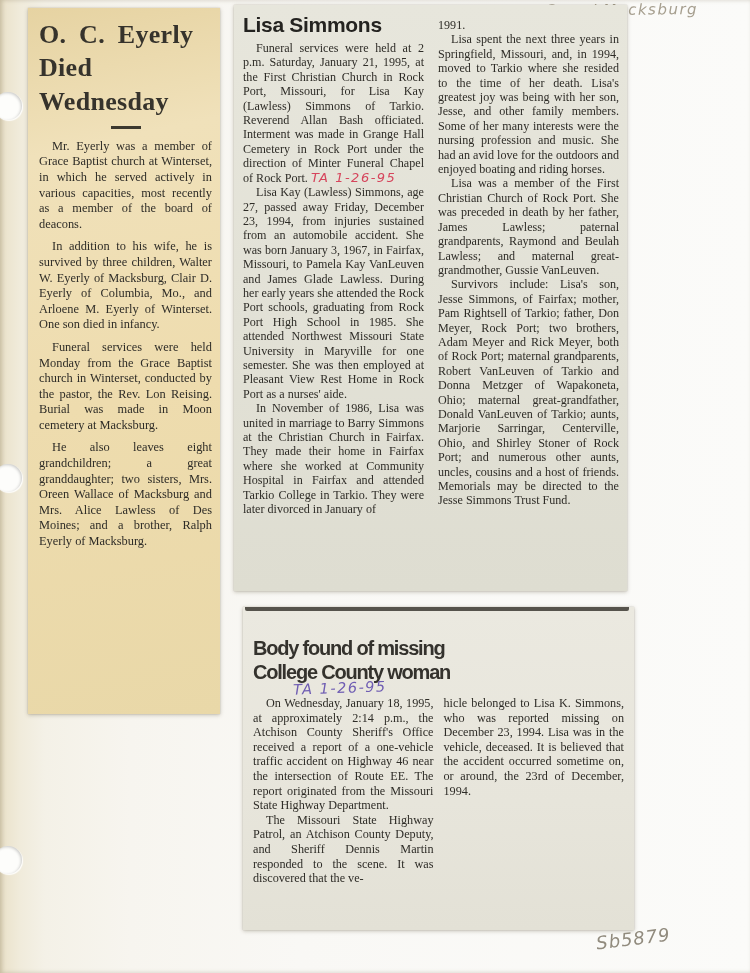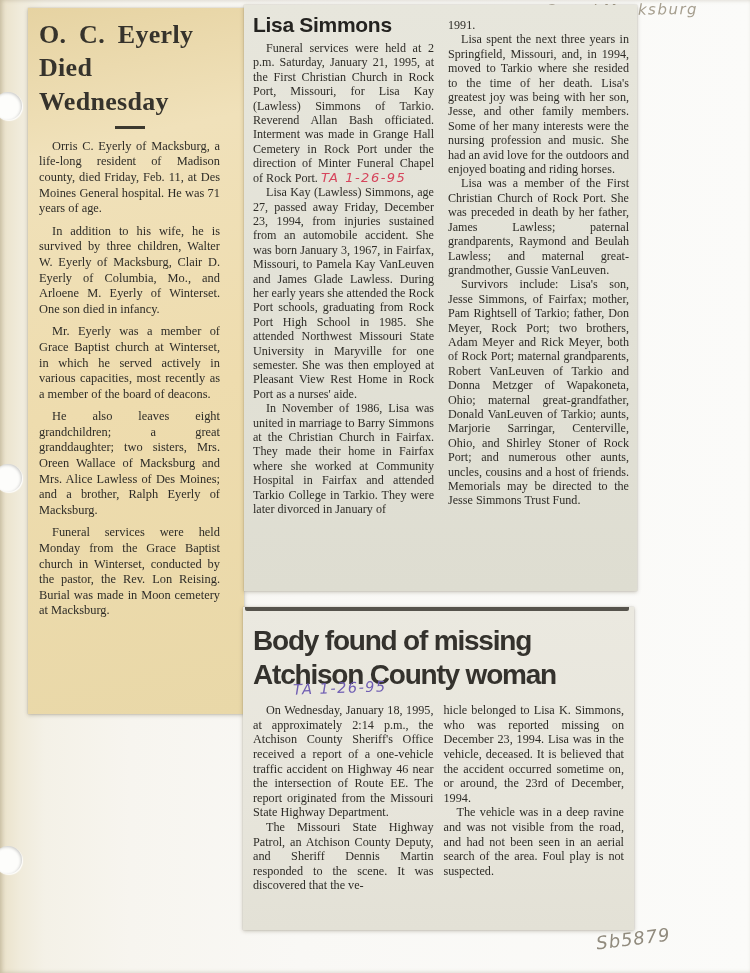--- a/index.html
+++ b/index.html
@@ -34,39 +34,39 @@
     position: absolute;
     color: #2e2c27;
     box-shadow: 0 1px 4px rgba(70,58,30,.30), 0 0 1px rgba(70,58,30,.25);
   }
   .clipping p { margin: 0; text-indent: 13px; }
   .justify { text-align: justify; }
   .no-indent { text-indent: 0 !important; }
 
   
   .eyerly {
-    left: 28px; top: 8px; width: 216px; min-height: 706px;
-    padding: 8px 24px 14px 11px;
+    left: 28px; top: 8px; width: 192px; min-height: 706px;
+    padding: 8px 8px 14px 11px;
     background: linear-gradient(168deg, #e6d3a2 0%, #f0e1ba 20%, #eedcae 55%, #e9d8a8 100%);
     font-size: 12.4px; line-height: 15.6px;
   }
   .eyerly h1 {
     margin: 2px 0 8px;
     font-family: "Liberation Serif", serif;
     font-size: 26px; line-height: 1.28; font-weight: bold;
     color: #36332c; word-spacing: 6px; letter-spacing: .3px;
   }
   .eyerly .rule {
     width: 30px; height: 3px; background: #3c392f; margin: 0 auto 10px;
   }
   .eyerly p { margin-bottom: 7px; }
 
   
   .simmons {
-    left: 244px; top: 5px; width: 393px; height: 586px;
+    left: 234px; top: 5px; width: 393px; height: 586px;
     padding: 9px 8px 8px 9px;
     background: linear-gradient(180deg, #e7e6dc 0%, #e2e1d6 55%, #deddd1 100%);
     display: flex; gap: 14px;
     font-size: 12.1px; line-height: 14.4px;
     overflow: hidden;
   }
   .simmons .col { flex: 1 1 0; min-width: 0; }
   .simmons h2 {
     margin: 0 0 5px;
     font-family: "Liberation Sans", sans-serif;
@@ -87,23 +87,23 @@
   .bodyfound {
     left: 243px; top: 607px; width: 391px; min-height: 323px;
     padding: 10px 10px 16px;
     background: linear-gradient(180deg, #ebe9e0 0%, #e7e5db 60%, #e3e1d6 100%);
   }
   .bodyfound .torn {
     position: absolute; top: 0; left: 2px; right: 5px; height: 4px;
     background: #56534c; border-radius: 0 0 2px 2px;
   }
   .bodyfound h2 {
-    margin: 7px 0 12px;
+    margin: 19px 0 12px;
     font-family: "Liberation Sans", sans-serif;
-    font-weight: bold; font-size: 28px; line-height: 1.2;
+    font-weight: bold; font-size: 20px; line-height: 1.2;
     letter-spacing: -1.2px; color: #34322d;
   }
   .bodyfound .cols { display: flex; gap: 10px; font-size: 12.2px; line-height: 14.6px; }
   .bodyfound .cols .col { flex: 1 1 0; min-width: 0; }
 
   
   .handwriting {
     position: absolute;
     font-family: "DejaVu Sans", sans-serif;
     font-style: italic;
@@ -131,53 +131,51 @@
 
   <div class="hole hole-1"></div>
   <div class="hole hole-2"></div>
   <div class="hole hole-3"></div>
 
   <div class="handwriting pencil-top">Moon Cem / Macksburg</div>
 
   <article class="clipping eyerly justify">
     <h1><span>O. C. Eyerly</span><br><span>Died Wednesday</span></h1>
     <div class="rule"></div>
-    <p>Orris C. Eyerly of Macksburg, a life-long resident of Madison county, died Friday, Feb. 11, at Des Moines General hospital. He was 71 years of age.</p>
+    <p>Mr. Eyerly was a member of Grace Baptist church at Winterset, in which he served actively in various capacities, most recently as a member of the board of deacons.</p>
     <p>In addition to his wife, he is survived by three children, Walter W. Eyerly of Macksburg, Clair D. Eyerly of Columbia, Mo., and Arloene M. Eyerly of Winterset. One son died in infancy.</p>
-    <p>Mr. Eyerly was a member of Grace Baptist church at Winterset, in which he served actively in various capacities, most recently as a member of the board of deacons.</p>
+    <p>Funeral services were held Monday from the Grace Baptist church in Winterset, conducted by the pastor, the Rev. Lon Reising. Burial was made in Moon cemetery at Macksburg.</p>
     <p>He also leaves eight grandchildren; a great granddaughter; two sisters, Mrs. Oreen Wallace of Macksburg and Mrs. Alice Lawless of Des Moines; and a brother, Ralph Eyerly of Macksburg.</p>
-    <p>Funeral services were held Monday from the Grace Baptist church in Winterset, conducted by the pastor, the Rev. Lon Reising. Burial was made in Moon cemetery at Macksburg.</p>
   </article>
 
   <article class="clipping simmons justify">
     <div class="col col1">
       <h2>Lisa Simmons</h2>
       <p><span>Funeral services were held at 2 p.m. Saturday, January 21, 1995, at the First Christian Church in Rock Port, Missouri, for Lisa Kay (Lawless) Simmons of Tarkio. Reverend Allan Bash officiated. Interment was made in Grange Hall Cemetery in Rock Port under the direction of Minter Funeral Chapel of Rock Port.</span> <span class="red-ink">TA 1-26-95</span></p>
       <p>Lisa Kay (Lawless) Simmons, age 27, passed away Friday, December 23, 1994, from injuries sustained from an automobile accident. She was born January 3, 1967, in Fairfax, Missouri, to Pamela Kay VanLeuven and James Glade Lawless. During her early years she attended the Rock Port schools, graduating from Rock Port High School in 1985. She attended Northwest Missouri State University in Maryville for one semester. She was then employed at Pleasant View Rest Home in Rock Port as a nurses' aide.</p>
       <p>In November of 1986, Lisa was united in marriage to Barry Simmons at the Christian Church in Fairfax. They made their home in Fairfax where she worked at Community Hospital in Fairfax and attended Tarkio College in Tarkio. They were later divorced in January of</p>
     </div>
     <div class="col col2">
       <p class="no-indent">1991.</p>
       <p>Lisa spent the next three years in Springfield, Missouri, and, in 1994, moved to Tarkio where she resided to the time of her death. Lisa's greatest joy was being with her son, Jesse, and other family members. Some of her many interests were the nursing profession and music. She had an avid love for the outdoors and enjoyed boating and riding horses.</p>
       <p>Lisa was a member of the First Christian Church of Rock Port. She was preceded in death by her father, James Lawless; paternal grandparents, Raymond and Beulah Lawless; and maternal great-grandmother, Gussie VanLeuven.</p>
       <p>Survivors include: Lisa's son, Jesse Simmons, of Fairfax; mother, Pam Rightsell of Tarkio; father, Don Meyer, Rock Port; two brothers, Adam Meyer and Rick Meyer, both of Rock Port; maternal grandparents, Robert VanLeuven of Tarkio and Donna Metzger of Wapakoneta, Ohio; maternal great-grandfather, Donald VanLeuven of Tarkio; aunts, Marjorie Sarringar, Centerville, Ohio, and Shirley Stoner of Rock Port; and numerous other aunts, uncles, cousins and a host of friends. Memorials may be directed to the Jesse Simmons Trust Fund.</p>
     </div>
   </article>
 
   <article class="clipping bodyfound">
     <div class="torn"></div>
-    <h2><span>Body found of missing</span><br><span>Atchison County woman</span></h2>
+    <h2><span>Body found of missing</span><br><span>College County woman</span></h2>
     <div class="handwriting purple-ink">TA 1-26-95</div>
     <div class="cols justify">
       <div class="col">
         <p>On Wednesday, January 18, 1995, at approximately 2:14 p.m., the Atchison County Sheriff's Office received a report of a one-vehicle traffic accident on Highway 46 near the intersection of Route EE. The report originated from the Missouri State Highway Department.</p>
         <p>The Missouri State Highway Patrol, an Atchison County Deputy, and Sheriff Dennis Martin responded to the scene. It was discovered that the ve-</p>
       </div>
       <div class="col">
         <p class="no-indent">hicle belonged to Lisa K. Simmons, who was reported missing on December 23, 1994. Lisa was in the vehicle, deceased. It is believed that the accident occurred sometime on, or around, the 23rd of December, 1994.</p>
-        <p>The vehicle was in a deep ravine and was not visible from the road, and had not been seen in an aerial search of the area. Foul play is not suspected.</p>
       </div>
     </div>
   </article>
 
   <div class="handwriting pencil-bottom">Sb5879</div>
 
 </div>
 
 </body></html>

